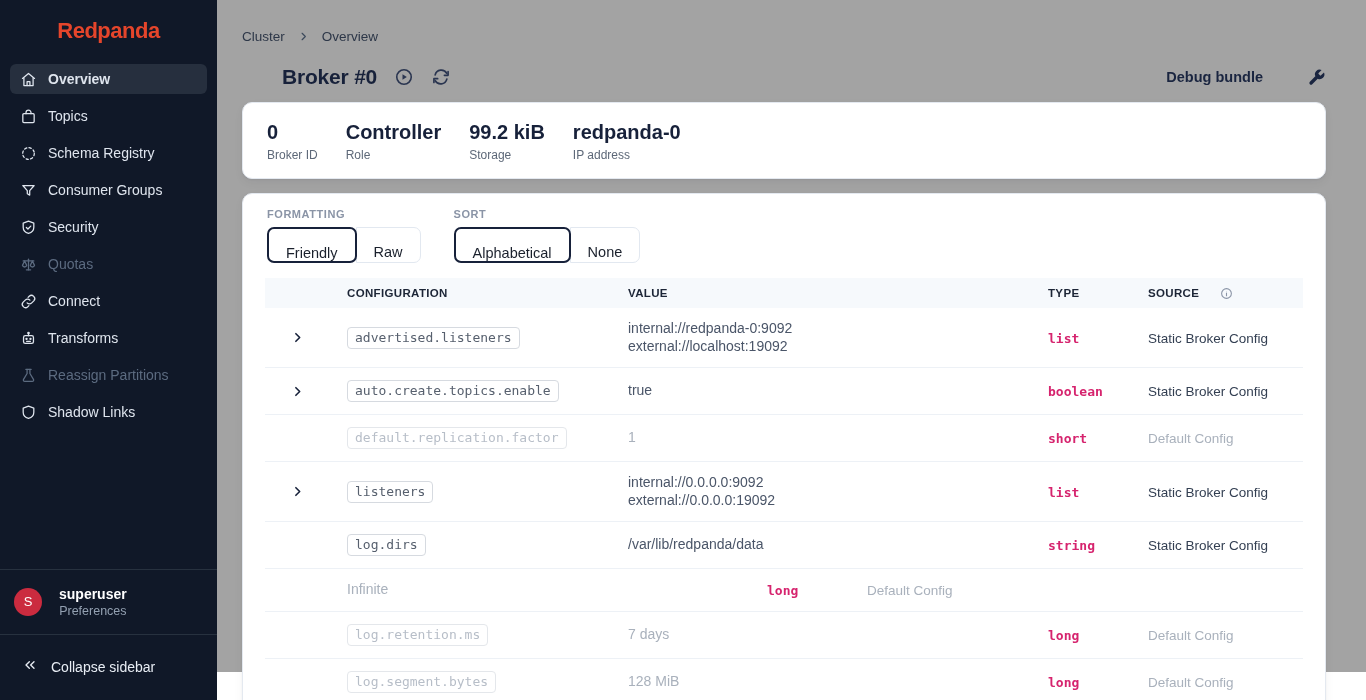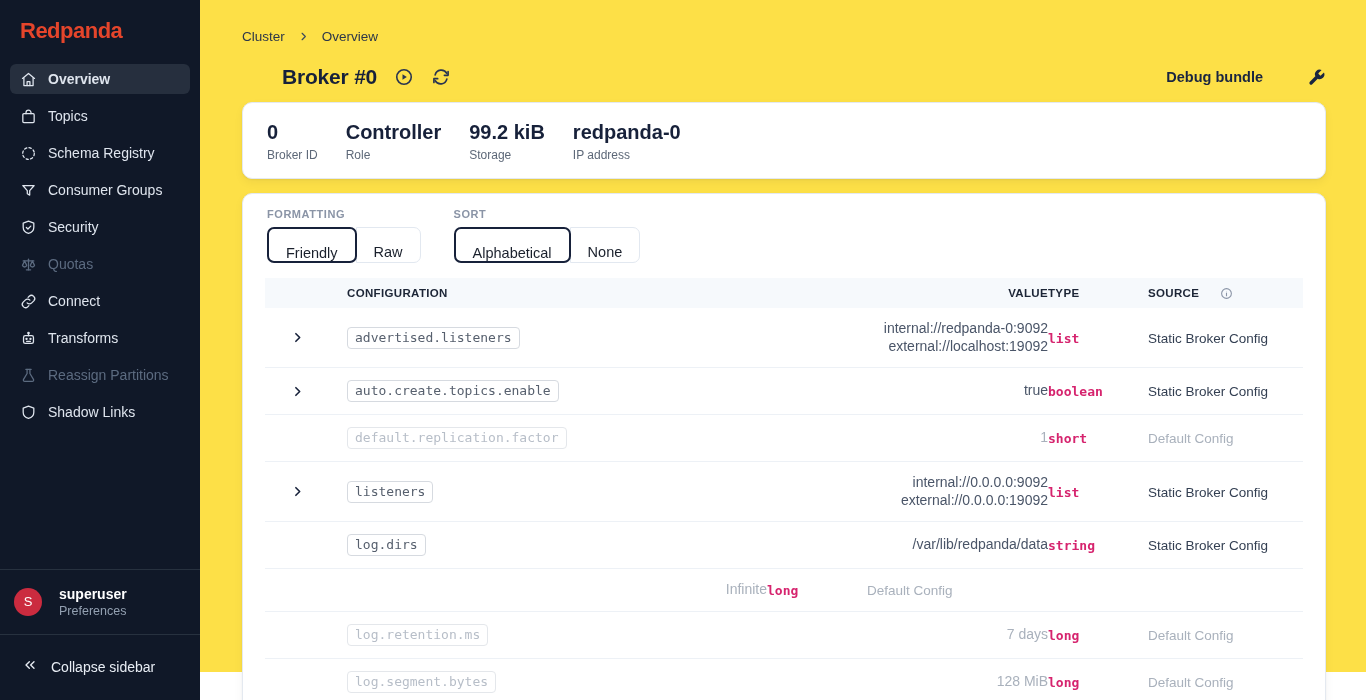--- a/index.html
+++ b/index.html
@@ -1,37 +1,37 @@
 <!DOCTYPE html>
 <html><head>
 <meta charset="utf-8">
 <style>
   * { margin:0; padding:0; box-sizing:border-box; }
   html,body { width:1366px; height:700px; overflow:hidden; font-family:"Liberation Sans", sans-serif; background:#fff; }
 
   
-  .sidebar { position:fixed; left:0; top:0; width:200px; height:700px; background:#101828; display:flex; flex-direction:column; color:#DFE5EE; }
+  .sidebar { position:fixed; left:0; top:0; width:217px; height:700px; background:#101828; display:flex; flex-direction:column; color:#DFE5EE;text-align:center; }
   .logo { color:#E5452B; font-weight:800; font-size:22px; letter-spacing:-0.5px; padding:18px 20px 18px 20px; cursor:pointer; }
   .nav { padding:2px 10px; display:flex; flex-direction:column; gap:7px; }
   .nav-item { display:flex; align-items:center; gap:11px; height:30px; padding:0 9px; border-radius:6px; font-size:14px; font-weight:500; color:#DFE5EE; cursor:pointer; white-space:nowrap; }
   .nav-item.active { background:#262F3E; font-weight:600; }
   .nav-item.disabled { color:#5C6B80; cursor:default; }
   .nav-icon { width:18px; height:18px; flex:0 0 18px; display:flex; align-items:center; justify-content:center; }
   .nav-icon svg { width:17px; height:17px; display:block; }
   .sidebar-bottom { margin-top:auto; }
   .sb-divider { border-top:1px solid #27313F; }
   .user-row { display:flex; align-items:center; gap:17px; padding:15px 14px; cursor:pointer; }
   .avatar { width:28px; height:28px; border-radius:50%; background:#CB2B3F; color:#fff; font-size:13px; display:flex; align-items:center; justify-content:center; }
   .user-name { font-size:14px; font-weight:700; color:#FFFFFF; line-height:1.3; }
   .user-sub { font-size:12.5px; color:#93A0B1; line-height:1.3; }
   .collapse-row { display:flex; align-items:center; gap:13px; padding:22px 16px 24px 22px; font-size:14px; color:#E8EDF4; cursor:pointer; }
   .collapse-row svg { width:16px; height:16px; }
 
   
-  .main { margin-left:200px; height:672px; background:#fde047; }
+  .main { margin-left:200px; height:672px; background:#a3a3a3; }
   .breadcrumb { display:flex; align-items:center; gap:13px; padding:29px 40px 0 42px; font-size:13.5px; font-weight:500; color:#2D3748; }
   .crumb { cursor:pointer; }
   .crumb-sep svg { width:11px; height:11px; display:block; stroke:#3D4A5C; }
 
   .header-row { display:flex; align-items:center; padding:21px 40px 0 42px;margin-left:40px; }
   .page-title { font-size:21px; font-weight:700; color:#17213A; letter-spacing:-0.2px; }
   .title-icon { margin-left:17px; width:20px; height:20px; cursor:pointer; color:#2A3550; }
   .title-icon svg { width:20px; height:20px; display:block; }
   .header-right { margin-left:auto; display:flex; align-items:center; gap:44px; }
   .debug-bundle { font-size:14.5px; font-weight:700; color:#1A2540; cursor:pointer; }
@@ -50,21 +50,21 @@
   .btn { height:36px; padding:16px 17px; background:#fff; border:1px solid #E2E8F0; color:#1A202C; font-size:14.5px; font-family:inherit; cursor:pointer; margin-left:-1px; position:relative; }
   .btn:first-child { border-radius:7px 0 0 7px; margin-left:0; }
   .btn:last-child { border-radius:0 7px 7px 0; }
   .btn.selected { border:2px solid #17213A; border-radius:7px; z-index:2; }
 
   .ctable { margin-top:15px; }
   .thead { display:flex; align-items:center; height:30px; background:#F6F9FC; }
   .th { font-size:11.5px; font-weight:700; letter-spacing:.03em; color:#1C2536; }
   .c-expand { width:82px; flex:0 0 82px; padding-left:26px; }
   .c-config { width:281px; flex:0 0 281px; }
-  .c-value  { width:420px; flex:0 0 420px;text-align:right; }
+  .c-value  { width:420px; flex:0 0 420px; }
   .c-type   { width:100px; flex:0 0 100px; }
   .c-source { flex:1; }
   .th.c-source { display:flex; align-items:center; gap:21px; }
   .info-icon { width:13px; height:13px; color:#8A94A6; cursor:pointer; }
   .info-icon svg { width:13px; height:13px; display:block; }
 
   .trow { display:flex; align-items:center; padding:12px 0; border-bottom:1px solid #EDF1F6; }
   .expander { width:13px; height:13px; color:#17213A; cursor:pointer; }
   .expander svg { width:13px; height:13px; display:block; }
   .trow.no-expand .expander { visibility:hidden; }

